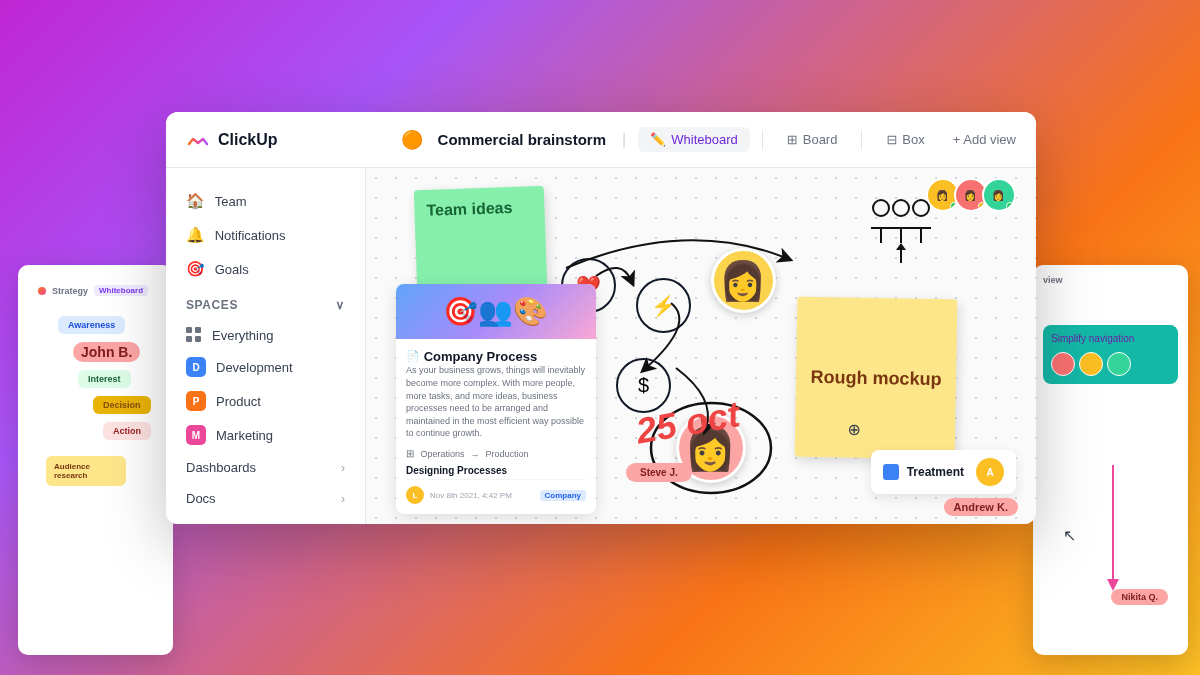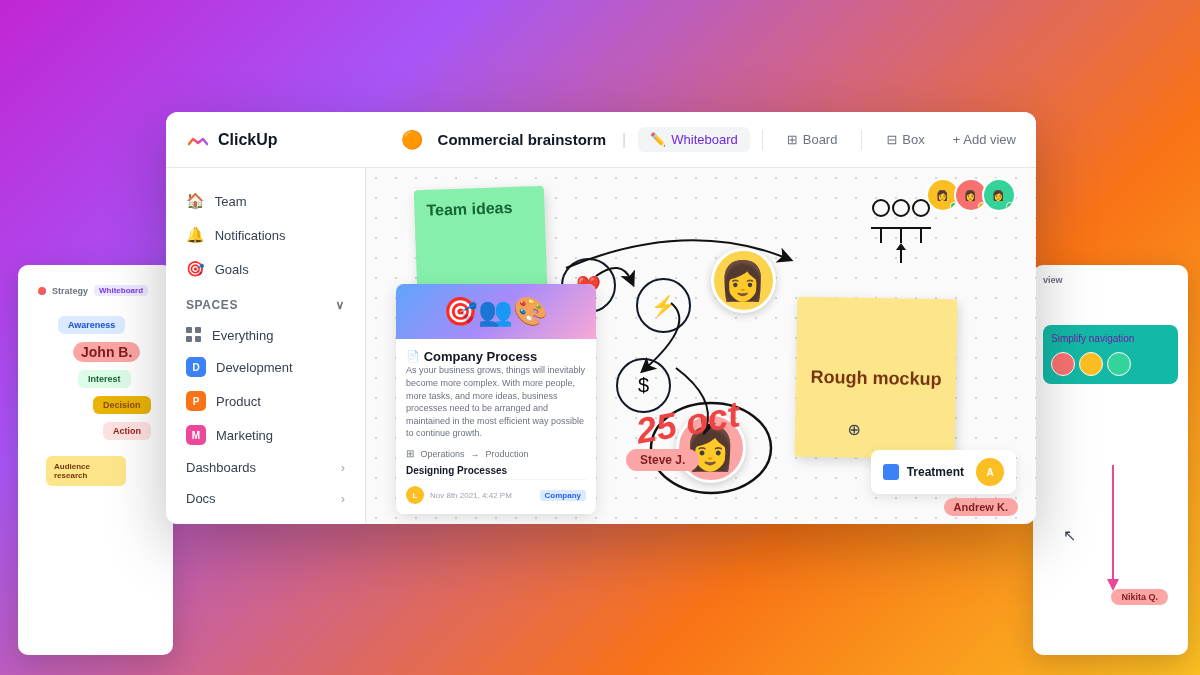--- a/index.html
+++ b/index.html
@@ -207,25 +207,25 @@
       display: flex;
       align-items: center;
       justify-content: center;
       transform: rotate(1deg);
     }
     .sticky-pink-label {
       position: absolute;
       background: #fca5a5;
       border-radius: 20px;
       padding: 4px 14px;
-      font-size: 12px;
+      font-size: 10px;
       font-weight: 600;
       color: #7f1d1d;
       left: 260px;
-      top: 281px;
+      top: 295px;
       cursor: pointer;
     }
 
     
     .avatar-group {
       position: absolute;
       right: 20px;
       top: 10px;
       display: flex;
       gap: -4px;

